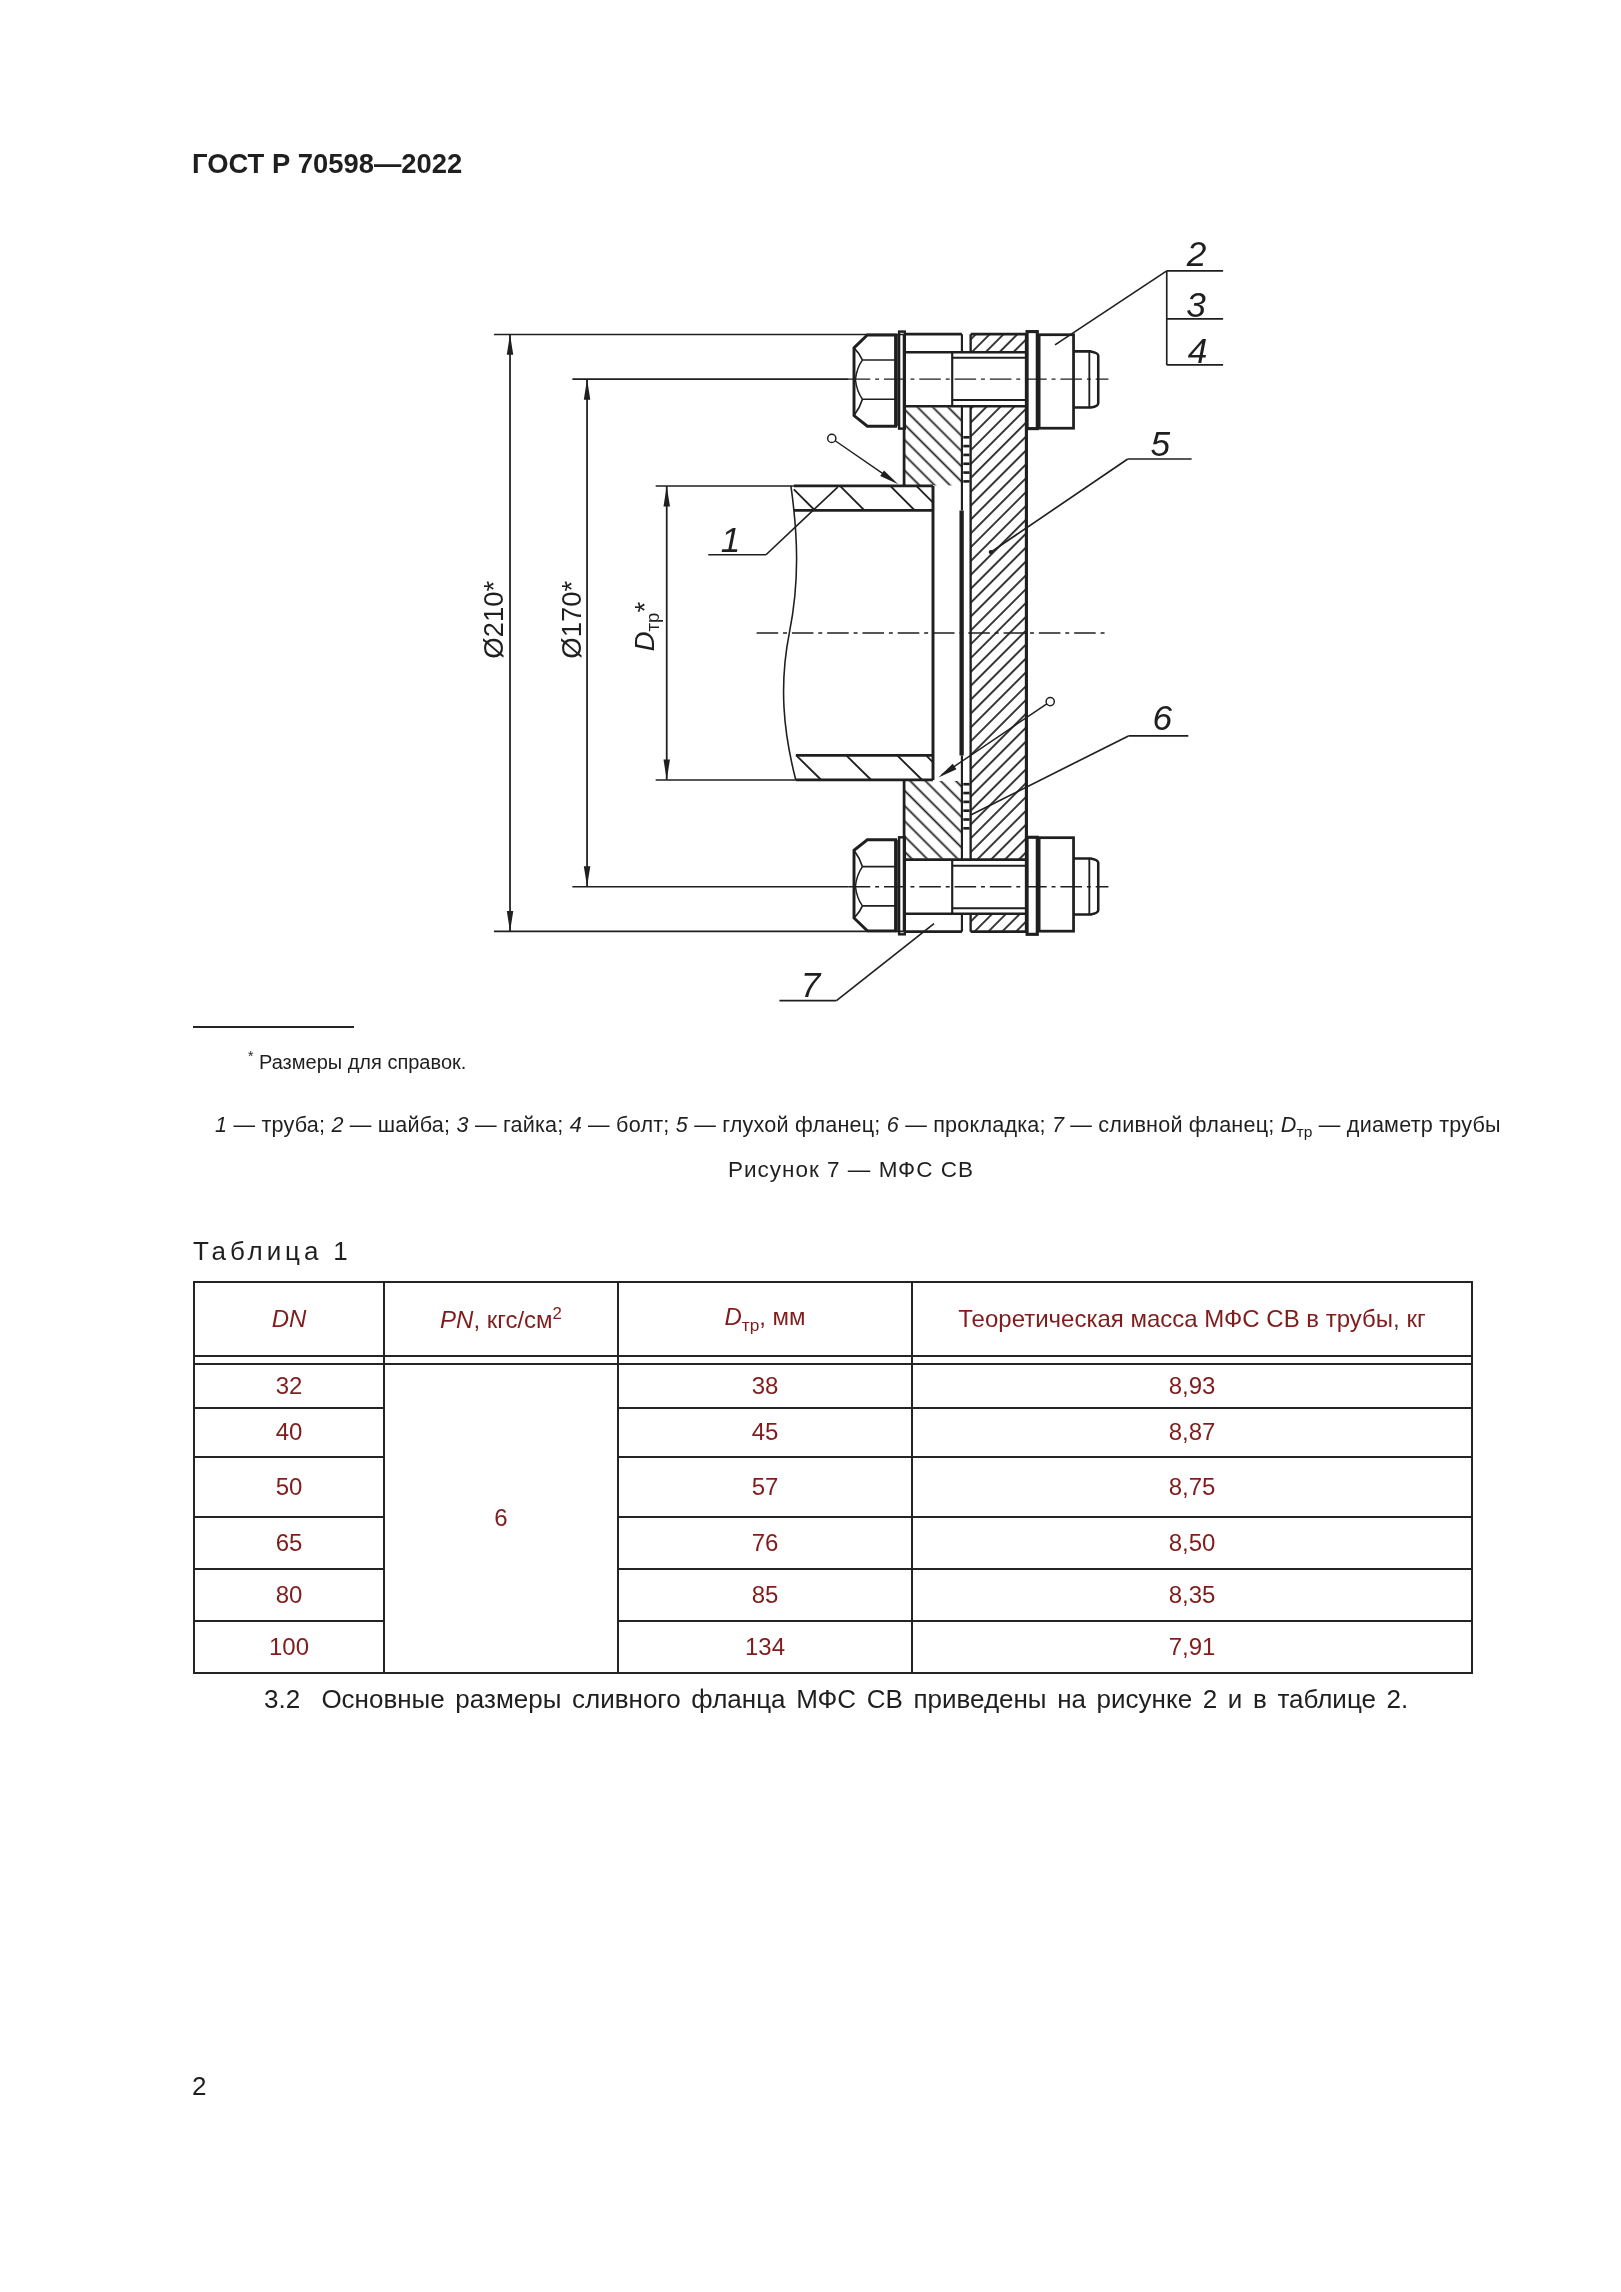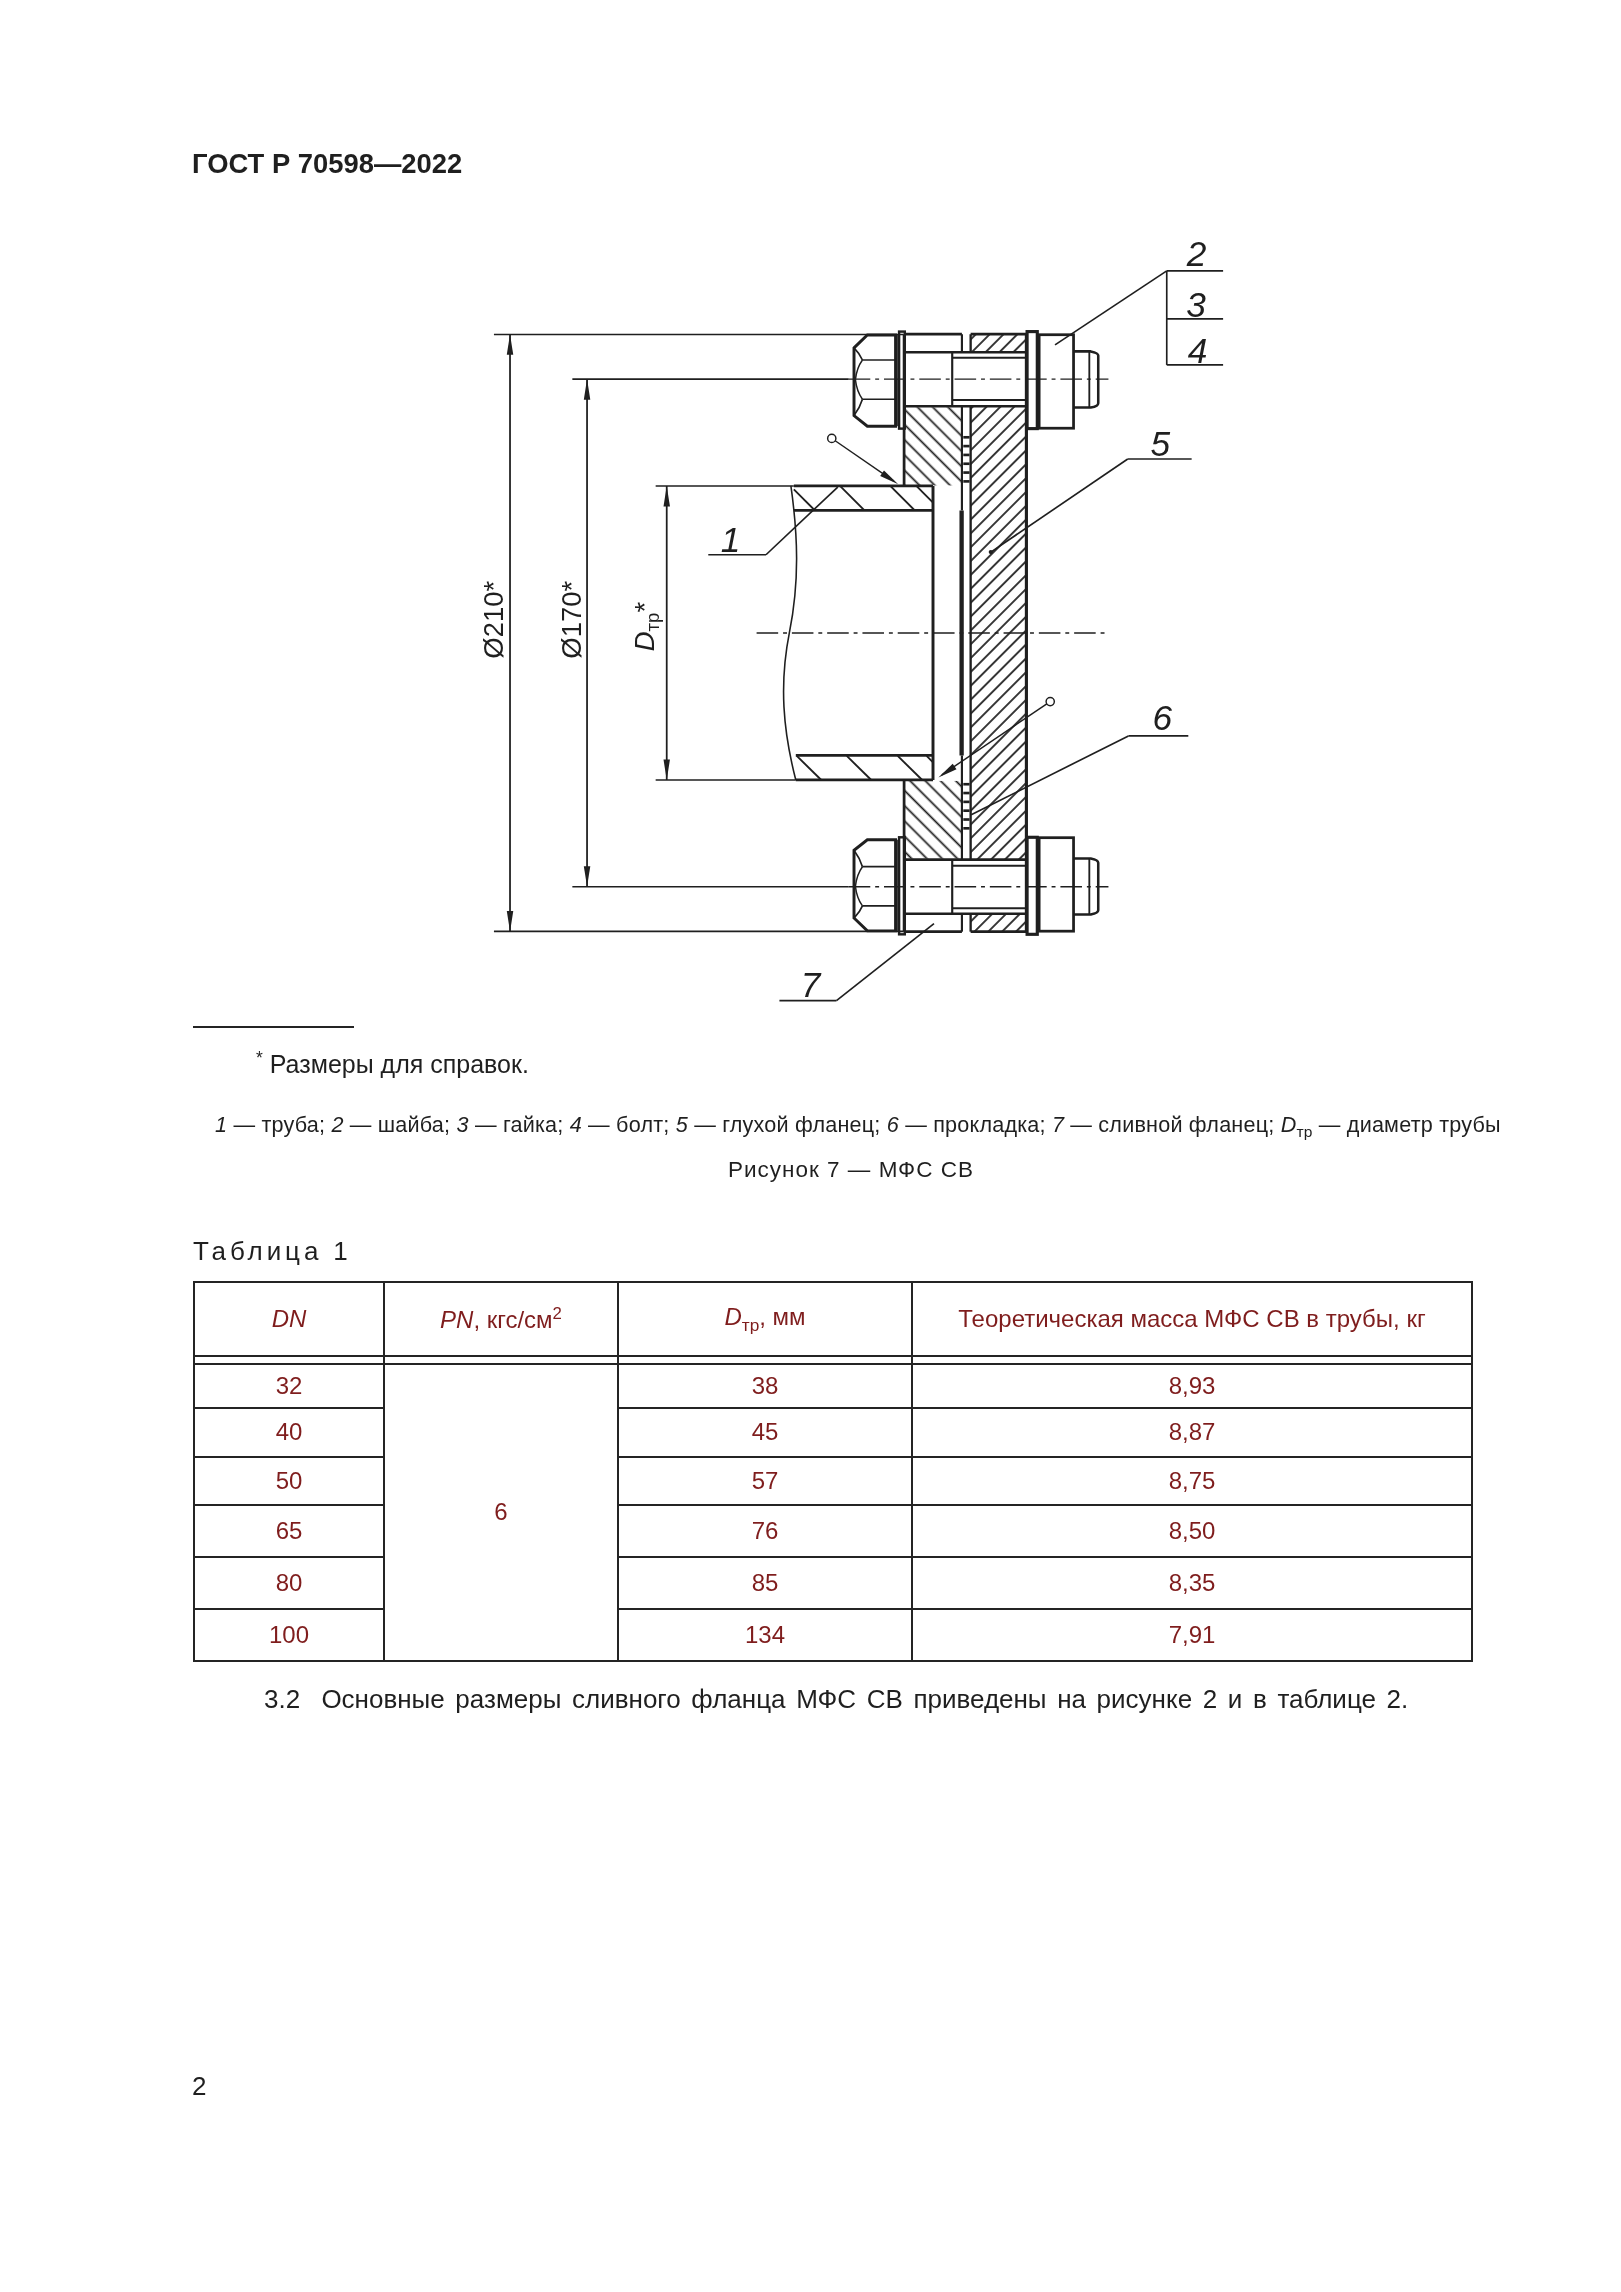--- a/index.html
+++ b/index.html
@@ -150,21 +150,21 @@
 <text x="1222" y="370" font-size="36" text-anchor="middle" style="font-family:'Liberation Sans',sans-serif;font-style:italic;font-weight:normal" fill="#1f1f1f">4</text>
 <text x="1184" y="465" font-size="36" text-anchor="middle" style="font-family:'Liberation Sans',sans-serif;font-style:italic;font-weight:normal" fill="#1f1f1f">5</text>
 <text x="1186" y="745" font-size="36" text-anchor="middle" style="font-family:'Liberation Sans',sans-serif;font-style:italic;font-weight:normal" fill="#1f1f1f">6</text>
 <text x="827" y="1016.5" font-size="36" text-anchor="middle" style="font-family:'Liberation Sans',sans-serif;font-style:italic;font-weight:normal" fill="#1f1f1f">7</text>
 <text transform="translate(513.5,632) rotate(-90)" font-size="28" text-anchor="middle" style="font-family:'Liberation Sans',sans-serif;font-weight:normal" fill="#1f1f1f">Ø210*</text>
 <text transform="translate(592.5,632) rotate(-90)" font-size="28" text-anchor="middle" style="font-family:'Liberation Sans',sans-serif;font-weight:normal" fill="#1f1f1f">Ø170*</text>
 <text transform="translate(667,639) rotate(-90)" font-size="28" text-anchor="middle" style="font-family:'Liberation Sans',sans-serif" fill="#1f1f1f"><tspan font-style="italic">D</tspan><tspan font-size="19" dy="5">тр</tspan><tspan dy="-5">*</tspan></text>
 </svg>
 
 <div class="abs" style="left:193px;top:1026px;width:161px;height:0;border-top:2.5px solid #242424"></div>
-<div class="abs" style="left:256px;top:1048px;font-size:25px"><sup>*</sup> Размеры для справок.</div>
+<div class="abs" style="left:248px;top:1048px;font-size:20px"><sup>*</sup> Размеры для справок.</div>
 <div class="abs" style="left:215px;top:1112px;font-size:21.6px;letter-spacing:0.2px"><i>1</i> — труба; <i>2</i> — шайба; <i>3</i> — гайка; <i>4</i> — болт; <i>5</i> — глухой фланец; <i>6</i> — прокладка; <i>7</i> — сливной фланец; <i>D</i><sub>тр</sub> — диаметр трубы</div>
 <div class="abs" style="left:728px;top:1157px;font-size:22.5px;letter-spacing:1px">Рисунок 7 — МФС СВ</div>
 <div class="abs" style="left:193px;top:1236px;font-size:26px;letter-spacing:3.9px">Таблица 1</div>
 
 <table class="t1">
 <colgroup>
       <col style="width:190px">
       <col style="width:234px">
       <col style="width:294px">
       <col>
@@ -186,21 +186,21 @@
         <td>32</td>
         <td rowspan="6">6</td>
         <td>38</td>
         <td>8,93</td>
       </tr>
 <tr style="height:49px">
         <td>40</td>
         <td>45</td>
         <td>8,87</td>
       </tr>
-<tr style="height:48px">
+<tr style="height:60px">
         <td>50</td>
         <td>57</td>
         <td>8,75</td>
       </tr>
 <tr style="height:52px">
         <td>65</td>
         <td>76</td>
         <td>8,50</td>
       </tr>
 <tr style="height:52px">

